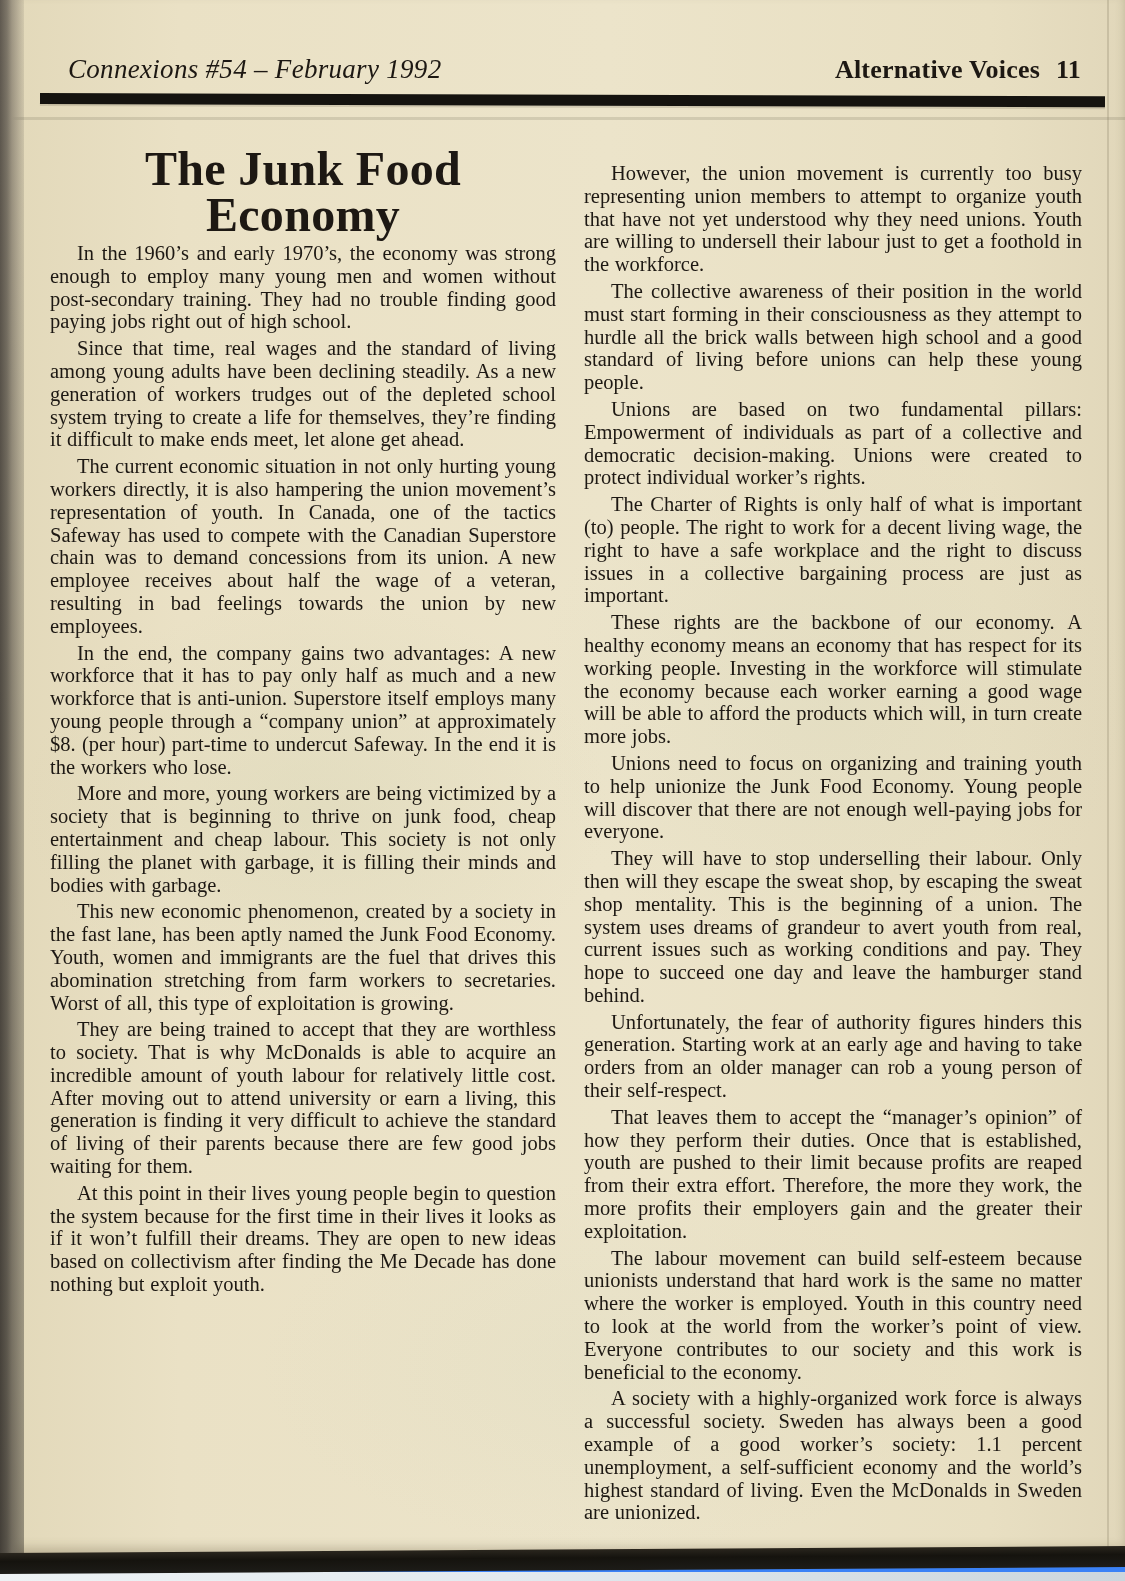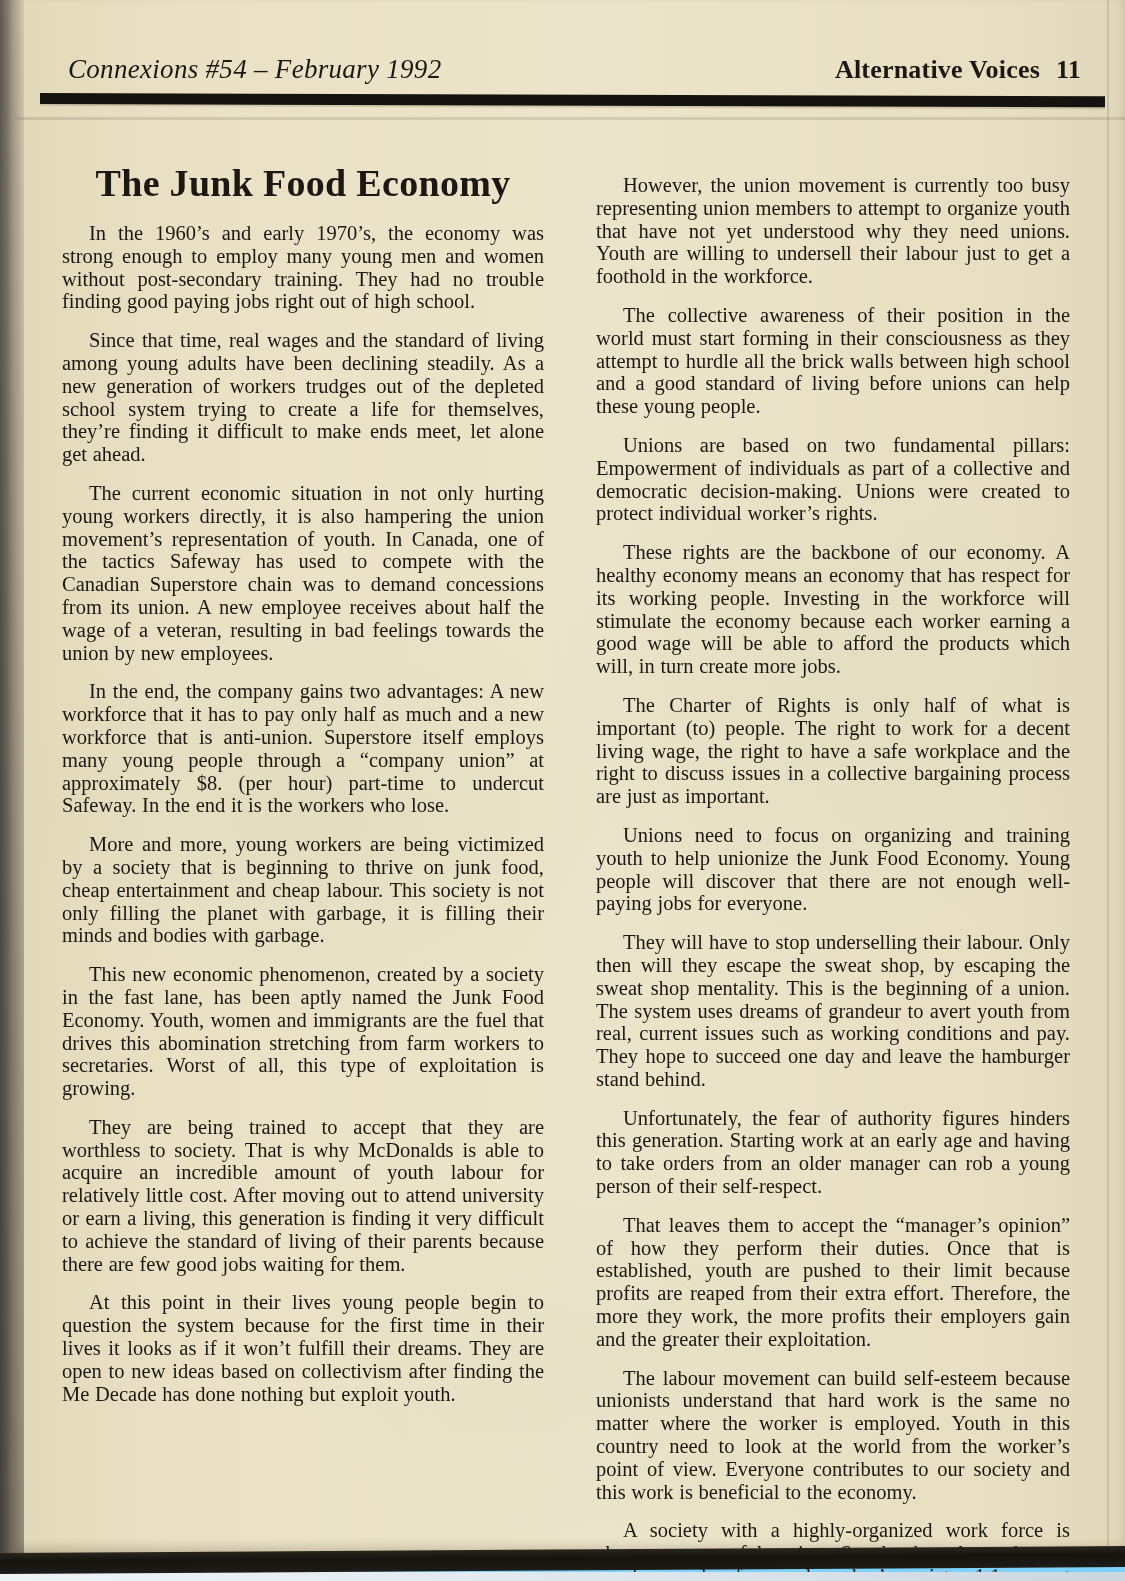--- a/index.html
+++ b/index.html
@@ -1,18 +1,18 @@
 <!DOCTYPE html>
 <html><head>
 <meta charset="utf-8">
 <style>
   html,body { margin:0; padding:0; background:#cfc6a9; }
   .scan-page {
     position:relative; width:1125px; height:1581px; overflow:hidden;
-    background:#7dd3fc; color:#1d1813;
+    background:#3b82f6; color:#1d1813;
     font-family:"Liberation Serif", serif;
   }
   .paper {
     position:absolute; left:0; top:0; right:0; bottom:28px;
     background:
       radial-gradient(ellipse 420px 300px at 28% 52%, rgba(188,196,158,0.18), rgba(188,196,158,0) 70%),
       radial-gradient(ellipse 430px 380px at 74% 45%, rgba(196,204,176,0.16), rgba(196,204,176,0) 70%),
       radial-gradient(ellipse 500px 260px at 55% 88%, rgba(200,206,178,0.14), rgba(200,206,178,0) 72%),
       linear-gradient(90deg, #e2d8b9 0%, #eae1c5 16%, #ece4ca 54%, #e8dfc2 88%, #e1d7ba 100%);
     box-shadow: inset 0 -6px 10px rgba(90,80,55,0.25);
@@ -46,24 +46,24 @@
   .columns {
     position:absolute; left:46px; top:146px; width:1040px; z-index:2;
     display:flex; gap:20px;
   }
   .col {
     font-size:20.5px; line-height:22.8px; text-align:justify;
     text-rendering:optimizeLegibility;
   }
   .col-left  { width:514px; }
   .col-right { width:506px; padding-top:12px; }
-  .col p { margin:16px; text-indent:27px; word-spacing:0.6px; }
+  .col p { margin:4px; text-indent:27px; word-spacing:0.6px; }
   .article-title {
-    font-size:38px; line-height:46px; font-weight:bold; text-align:center;
-    margin:14px 0 2px 0; letter-spacing:0.3px; text-indent:0;
+    font-size:48px; line-height:46px; font-weight:bold; text-align:center;
+    margin:0 0 2px 0; letter-spacing:0.3px; text-indent:0;
   }
   .bottom-edge-dark {
     position:absolute; left:-4px; bottom:7px; width:1135px; height:21px; z-index:5;
     background:linear-gradient(180deg, #2a261e 0%, #15130e 40%, #1d1c18 100%);
     transform:rotate(-0.35deg); transform-origin:left center;
   }
   .bottom-edge-light {
     position:absolute; left:0; bottom:0; width:100%; height:9px; z-index:4;
     background:linear-gradient(90deg, #eef3f5 0%, #e2eaef 45%, #ccd6dd 100%);
   }
@@ -94,22 +94,22 @@
       <p>More and more, young workers are being victimized by a society that is beginning to thrive on junk food, cheap entertainment and cheap labour. This society is not only filling the planet with garbage, it is filling their minds and bodies with garbage.</p>
       <p>This new economic phenomenon, created by a society in the fast lane, has been aptly named the Junk Food Economy. Youth, women and immigrants are the fuel that drives this abomination stretching from farm workers to secretaries. Worst of all, this type of exploitation is growing.</p>
       <p>They are being trained to accept that they are worthless to society. That is why McDonalds is able to acquire an incredible amount of youth labour for relatively little cost. After moving out to attend university or earn a living, this generation is finding it very difficult to achieve the standard of living of their parents because there are few good jobs waiting for them.</p>
       <p>At this point in their lives young people begin to question the system because for the first time in their lives it looks as if it won’t fulfill their dreams. They are open to new ideas based on collectivism after finding the Me Decade has done nothing but exploit youth.</p>
     </section>
 
     <section class="col col-right">
       <p>However, the union movement is currently too busy representing union members to attempt to organize youth that have not yet understood why they need unions. Youth are willing to undersell their labour just to get a foothold in the workforce.</p>
       <p>The collective awareness of their position in the world must start forming in their consciousness as they attempt to hurdle all the brick walls between high school and a good standard of living before unions can help these young people.</p>
       <p>Unions are based on two fundamental pillars: Empowerment of individuals as part of a collective and democratic decision-making. Unions were created to protect individual worker’s rights.</p>
+      <p>The Charter of Rights is only half of what is important (to) people. The right to work for a decent living wage, the right to have a safe workplace and the right to discuss issues in a collective bargaining process are just as important.</p>
       <p>These rights are the backbone of our economy. A healthy economy means an economy that has respect for its working people. Investing in the workforce will stimulate the economy because each worker earning a good wage will be able to afford the products which will, in turn create more jobs.</p>
-      <p>The Charter of Rights is only half of what is important (to) people. The right to work for a decent living wage, the right to have a safe workplace and the right to discuss issues in a collective bargaining process are just as important.</p>
       <p>Unions need to focus on organizing and training youth to help unionize the Junk Food Economy. Young people will discover that there are not enough well-paying jobs for everyone.</p>
       <p>They will have to stop underselling their labour. Only then will they escape the sweat shop, by escaping the sweat shop mentality. This is the beginning of a union. The system uses dreams of grandeur to avert youth from real, current issues such as working conditions and pay. They hope to succeed one day and leave the hamburger stand behind.</p>
       <p>Unfortunately, the fear of authority figures hinders this generation. Starting work at an early age and having to take orders from an older manager can rob a young person of their self-respect.</p>
       <p>That leaves them to accept the “manager’s opinion” of how they perform their duties. Once that is established, youth are pushed to their limit because profits are reaped from their extra effort. Therefore, the more they work, the more profits their employers gain and the greater their exploitation.</p>
       <p>The labour movement can build self-esteem because unionists understand that hard work is the same no matter where the worker is employed. Youth in this country need to look at the world from the worker’s point of view. Everyone contributes to our society and this work is beneficial to the economy.</p>
       <p>A society with a highly-organized work force is always a successful society. Sweden has always been a good example of a good worker’s society: 1.1 percent unemployment, a self-sufficient economy and the world’s highest standard of living. Even the McDonalds in Sweden are unionized.</p>
     </section>
   </main>
 
   <div class="spine-shadow"></div>

